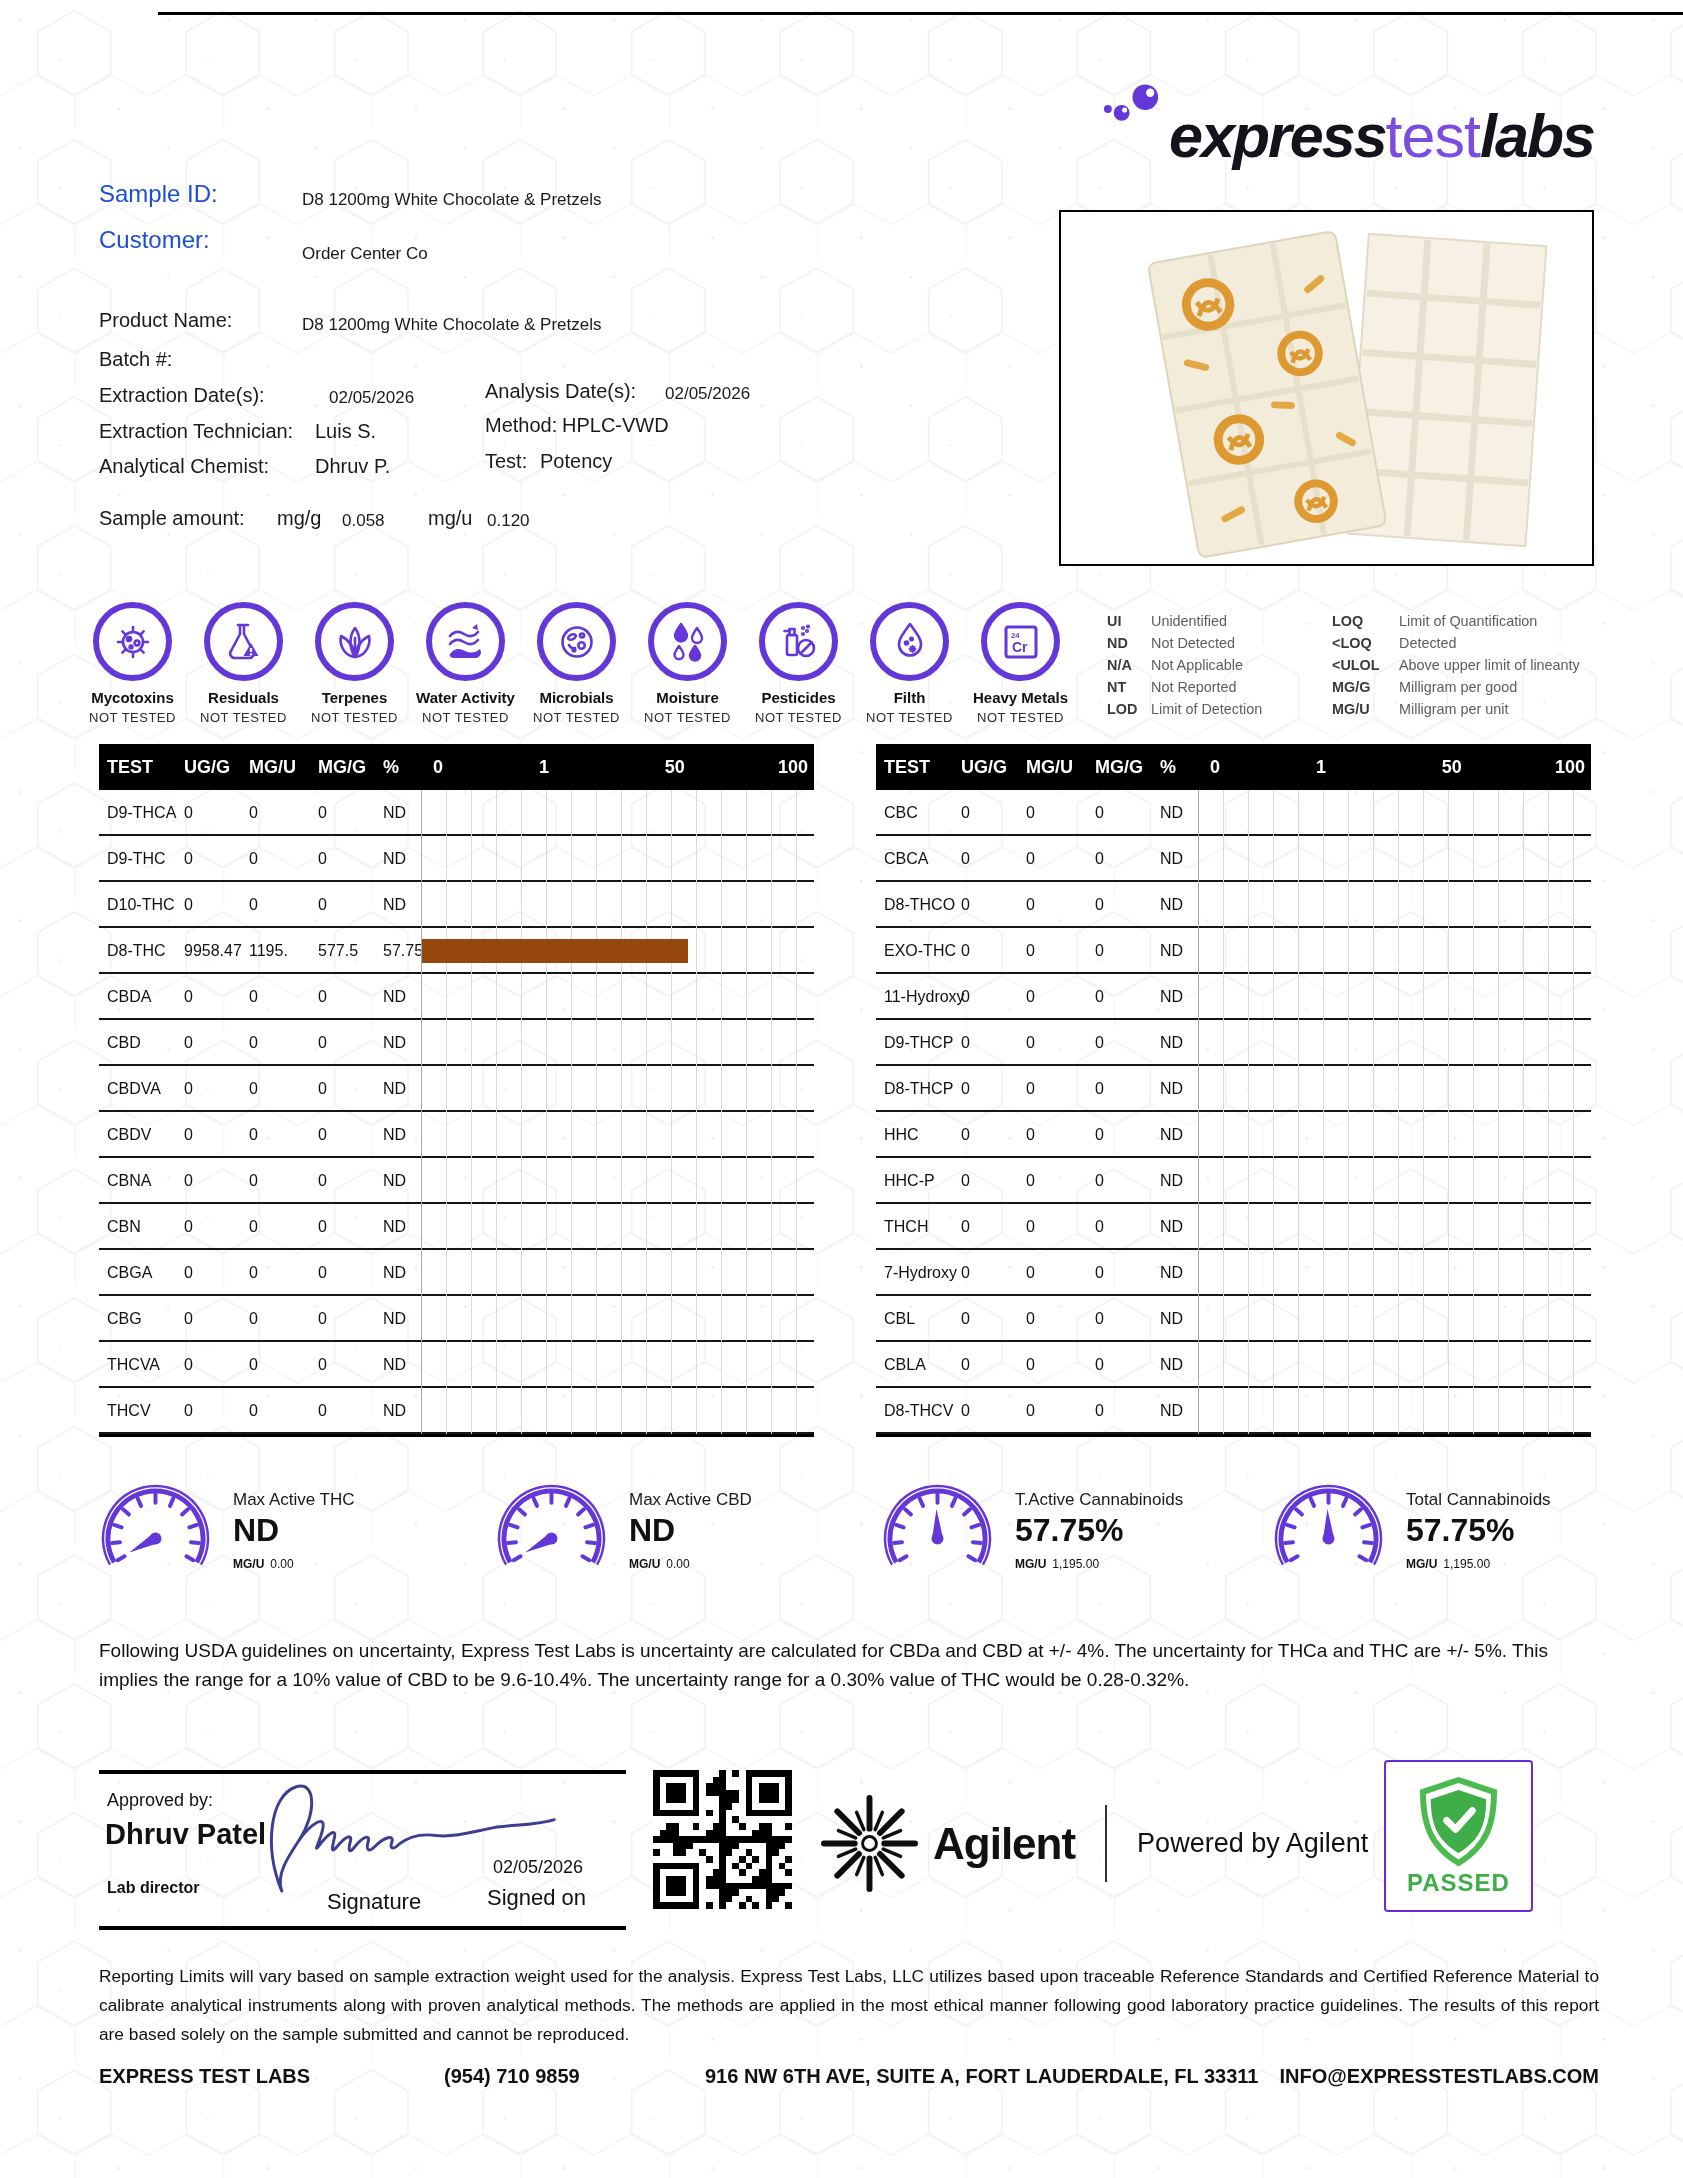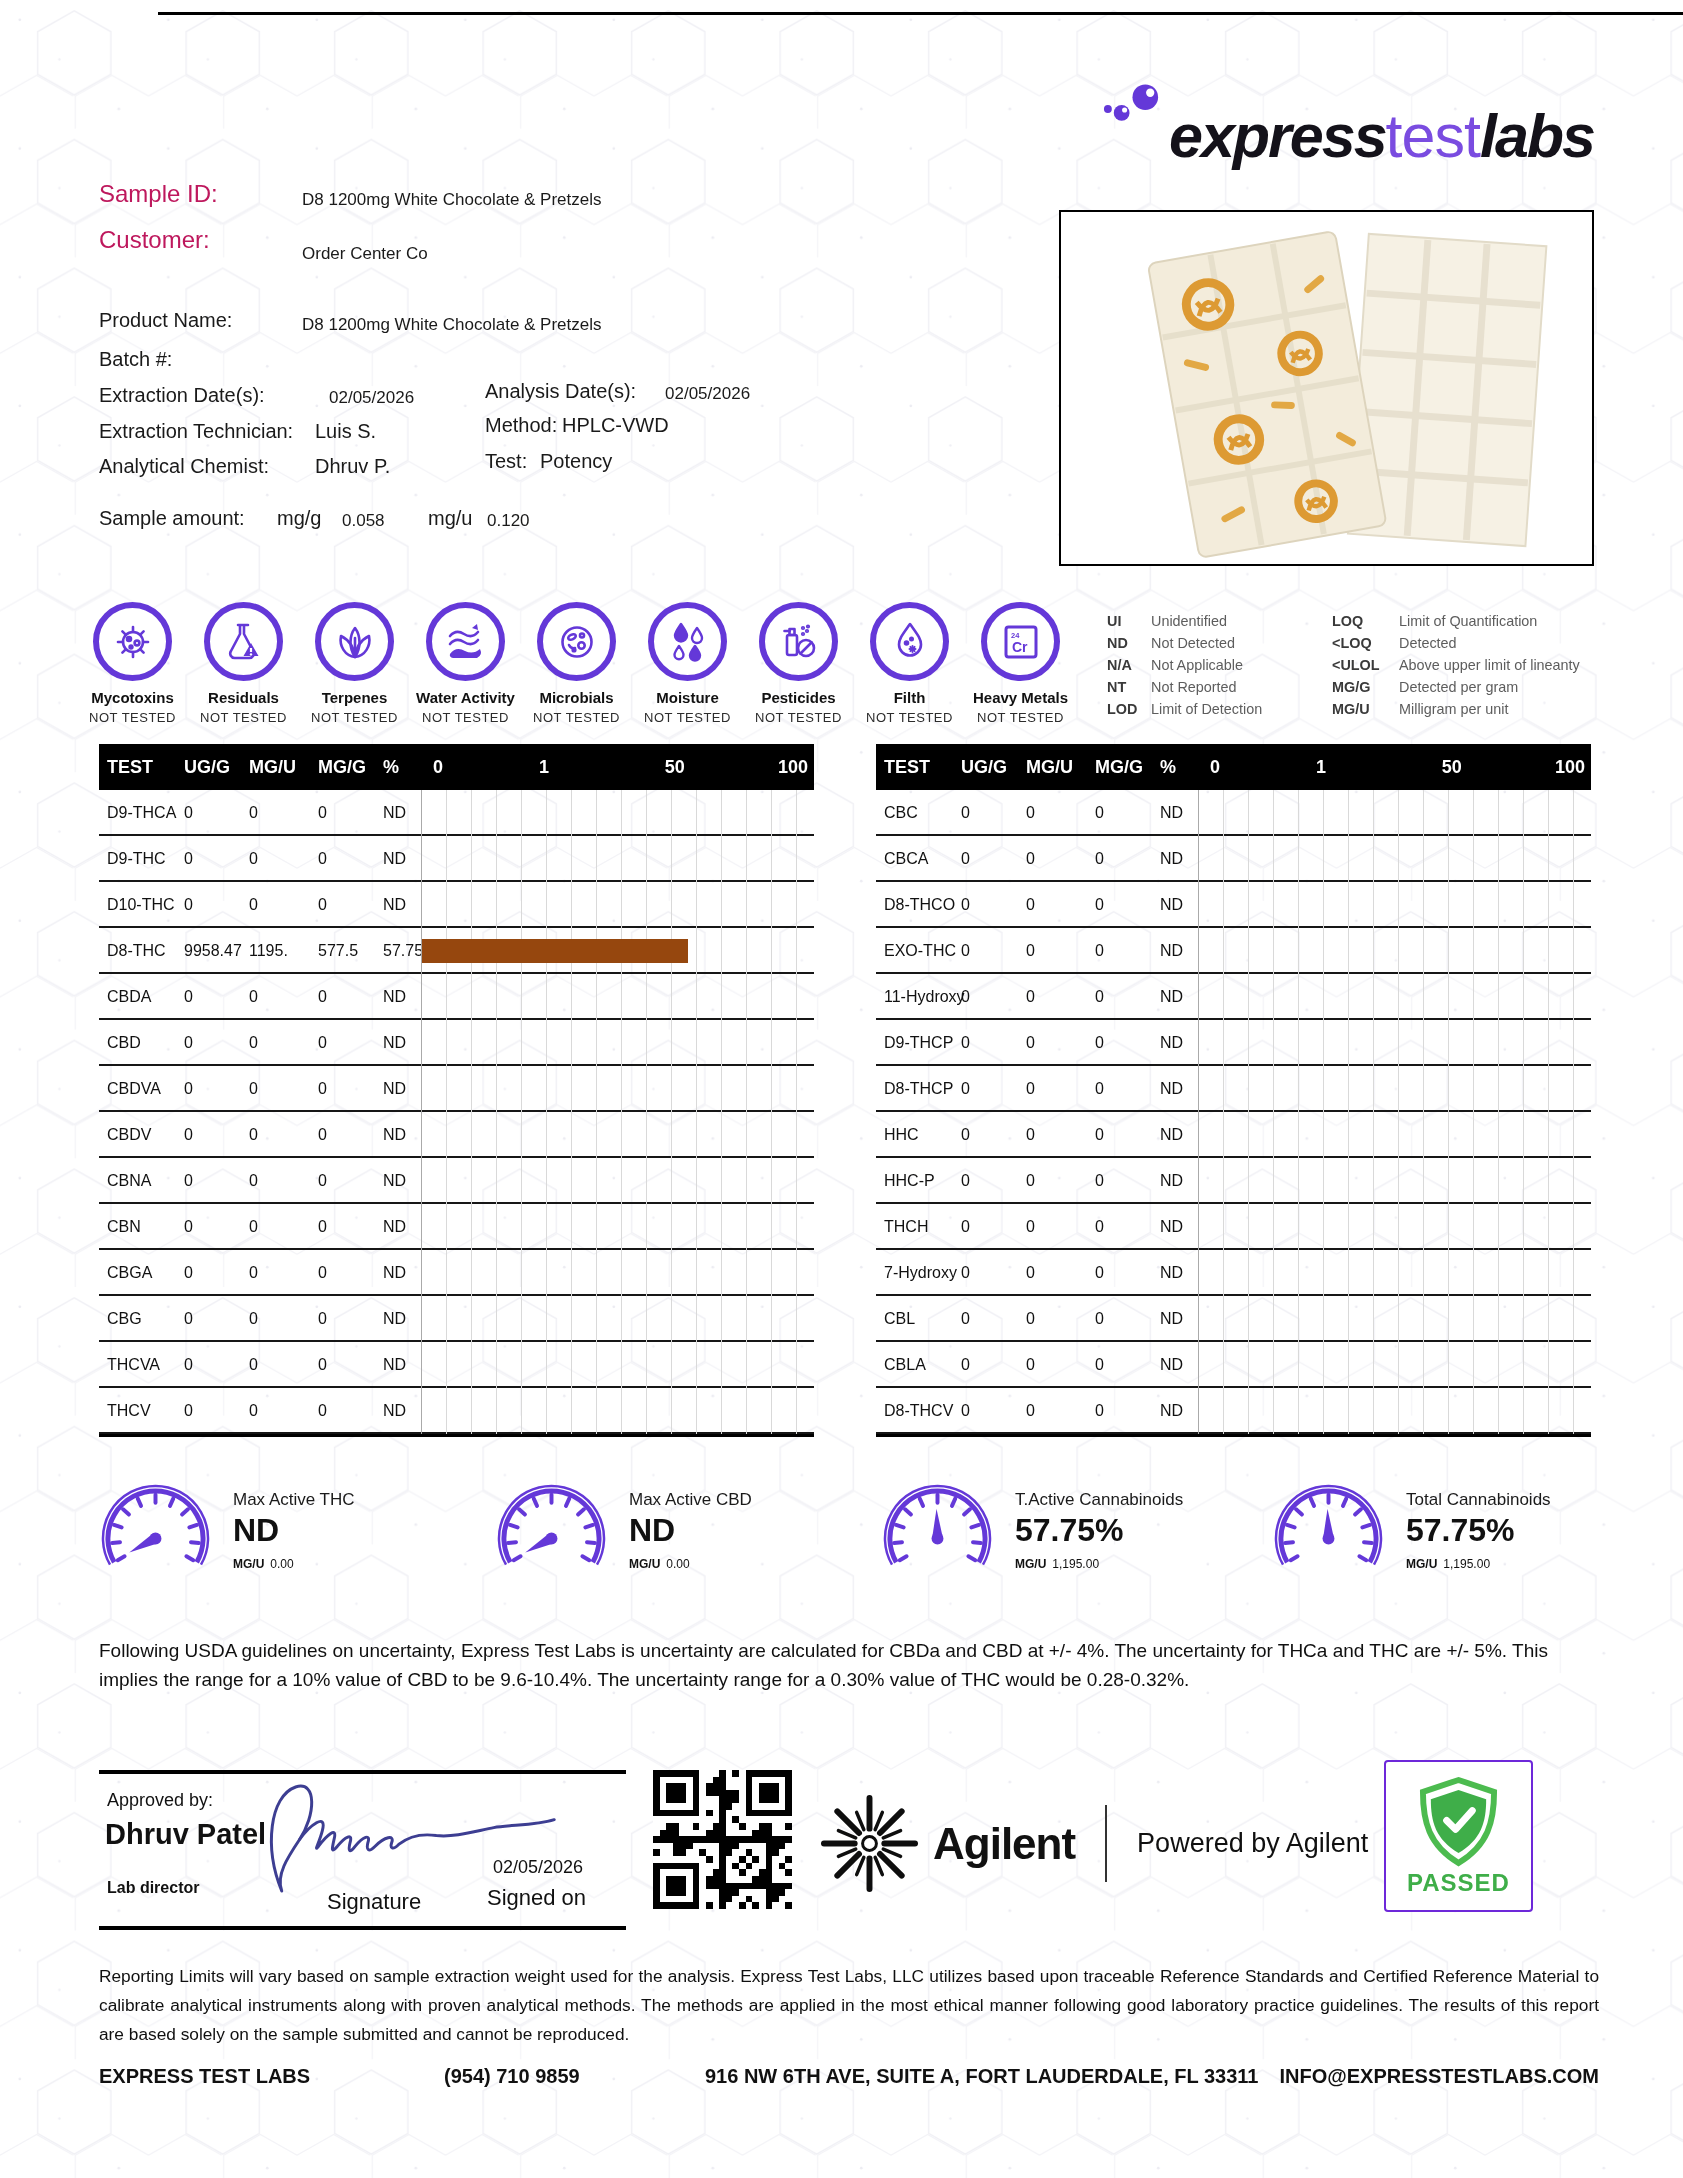--- a/index.html
+++ b/index.html
@@ -14,21 +14,21 @@
   .topline{top:12px;left:158px;width:1525px;height:3px;background:#000;}
 
   .title{top:111px;left:99px;font-size:46px;font-weight:bold;letter-spacing:1px;}
   .logo{top:83px;left:871px;width:723px;display:flex;align-items:flex-end;justify-content:flex-end;gap:0;}
   .logo .lg{font-size:61px;line-height:61px;}
   .lg-ex{font-weight:bold;font-style:italic;color:#14121a;letter-spacing:-2px;}
   .lg-test{color:var(--purple2);font-weight:normal;letter-spacing:-1px;}
   .lg-labs{font-weight:bold;font-style:italic;color:#14121a;letter-spacing:-2px;}
   .bubbles{margin-right:6px;margin-bottom:34px;}
 
-  .lbl-lg{font-size:24px;color:#be185d;}
+  .lbl-lg{font-size:24px;color:#1d4ed8;}
   .lbl-md{font-size:20px;color:#1a1a1a;}
   .val{font-size:17px;color:#1a1a1a;}
 
   .prodbox{top:210px;left:1059px;width:535px;height:356px;border:2px solid #000;background:#fff;}
 
   .secrow{top:554px;left:99px;width:931px;display:flex;align-items:center;gap:40px;}
   .sectitle{font-size:27px;font-weight:bold;letter-spacing:1px;white-space:nowrap;}
   .secline{flex:1;height:3px;background:#000;}
 
   .icons{top:602px;left:77px;width:1000px;display:flex;}
@@ -393,21 +393,21 @@
         <div class="lg-row">
           <span class="lg-abbr">&lt;LOQ</span>
           <span class="lg-desc">Detected</span>
         </div>
         <div class="lg-row">
           <span class="lg-abbr">&lt;ULOL</span>
           <span class="lg-desc">Above upper limit of lineanty</span>
         </div>
         <div class="lg-row">
           <span class="lg-abbr">MG/G</span>
-          <span class="lg-desc">Detected per gram</span>
+          <span class="lg-desc">Milligram per good</span>
         </div>
         <div class="lg-row">
           <span class="lg-abbr">MG/U</span>
           <span class="lg-desc">Milligram per unit</span>
         </div>
       </div>
   </div>
 
   <div class="z ctable t-left">
     <div class="thead" id="thead-left">

